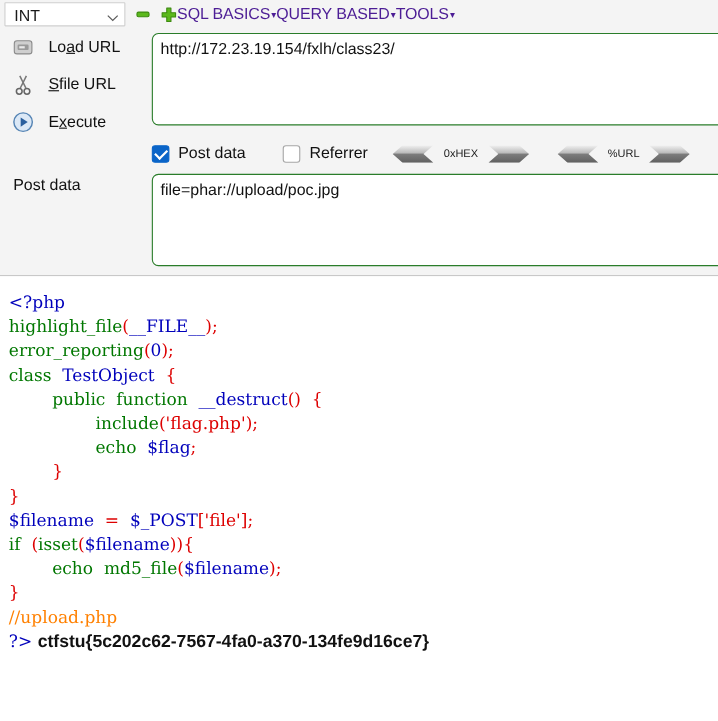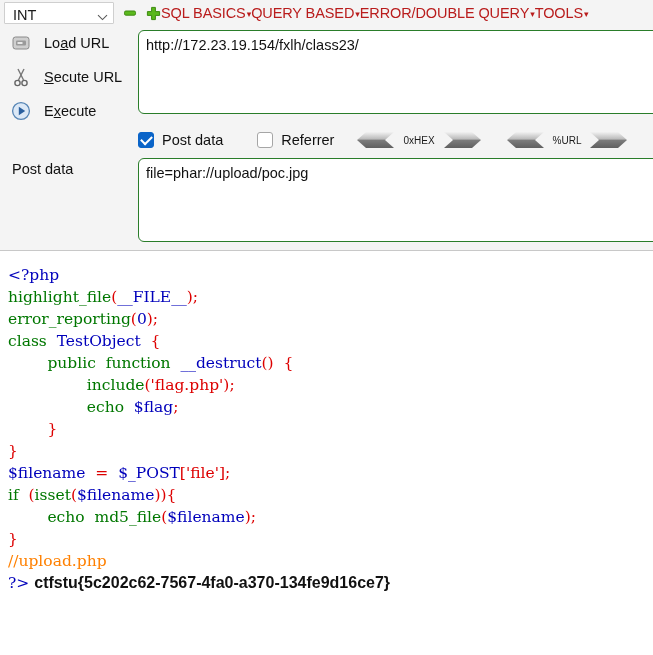--- a/index.html
+++ b/index.html
@@ -57,21 +57,21 @@
   }
   .pmicon {
     margin-left: 9px;
     display: flex;
     align-items: center;
     justify-content: center;
   }
   .menuitem {
     margin-left: 0;
     font-size: 14.5px;
-    color: #b91c1c;
+    color: #4c1d95;
     white-space: nowrap;
     letter-spacing: -0.1px;
   }
   .menuitem .arr {
     font-size: 9px;
     vertical-align: middle;
     margin-left: 1px;
   }
 
   
@@ -262,23 +262,20 @@
       </svg>
     </span>
 
     <span class="menuitem">
       <span>SQL BASICS</span><span class="arr">▾</span>
     </span>
     <span class="menuitem">
       <span>QUERY BASED</span><span class="arr">▾</span>
     </span>
     <span class="menuitem">
-      <span>ERROR/DOUBLE QUERY</span><span class="arr">▾</span>
-    </span>
-    <span class="menuitem">
       <span>TOOLS</span><span class="arr">▾</span>
     </span>
   </div>
 
   <div class="leftcol">
 
     <div class="actionrow">
       <span class="ico">
         <svg width="20" height="18" viewBox="0 0 20 18">
           <rect x="2" y="3" width="16" height="12" rx="2.5" fill="#cfcfcf" stroke="#8a8a8a" stroke-width="1"></rect>
@@ -291,21 +288,21 @@
 
     <div class="actionrow">
       <span class="ico">
         <svg width="18" height="20" viewBox="0 0 18 20">
           <path d="M6 2 L11.5 13" stroke="#777" stroke-width="1.4" fill="none"></path>
           <path d="M12 2 L6.5 13" stroke="#777" stroke-width="1.4" fill="none"></path>
           <circle cx="5.5" cy="16" r="2.6" fill="none" stroke="#666" stroke-width="1.4"></circle>
           <circle cx="12.5" cy="16" r="2.6" fill="none" stroke="#666" stroke-width="1.4"></circle>
         </svg>
       </span>
-      <span class="lbl"><span></span><u>S</u><span>ecute URL</span></span>
+      <span class="lbl"><span></span><u>S</u><span>file URL</span></span>
     </div>
 
     <div class="actionrow">
       <span class="ico">
         <svg width="20" height="20" viewBox="0 0 20 20">
           <circle cx="10" cy="10" r="8.4" fill="#dbe8f6" stroke="#5584b4" stroke-width="1.3"></circle>
           <path d="M7.8 5.8 L14.2 10 L7.8 14.2 Z" fill="#2a5f9e"></path>
         </svg>
       </span>
       <span class="lbl"><span>E</span><u>x</u><span>ecute</span></span>

